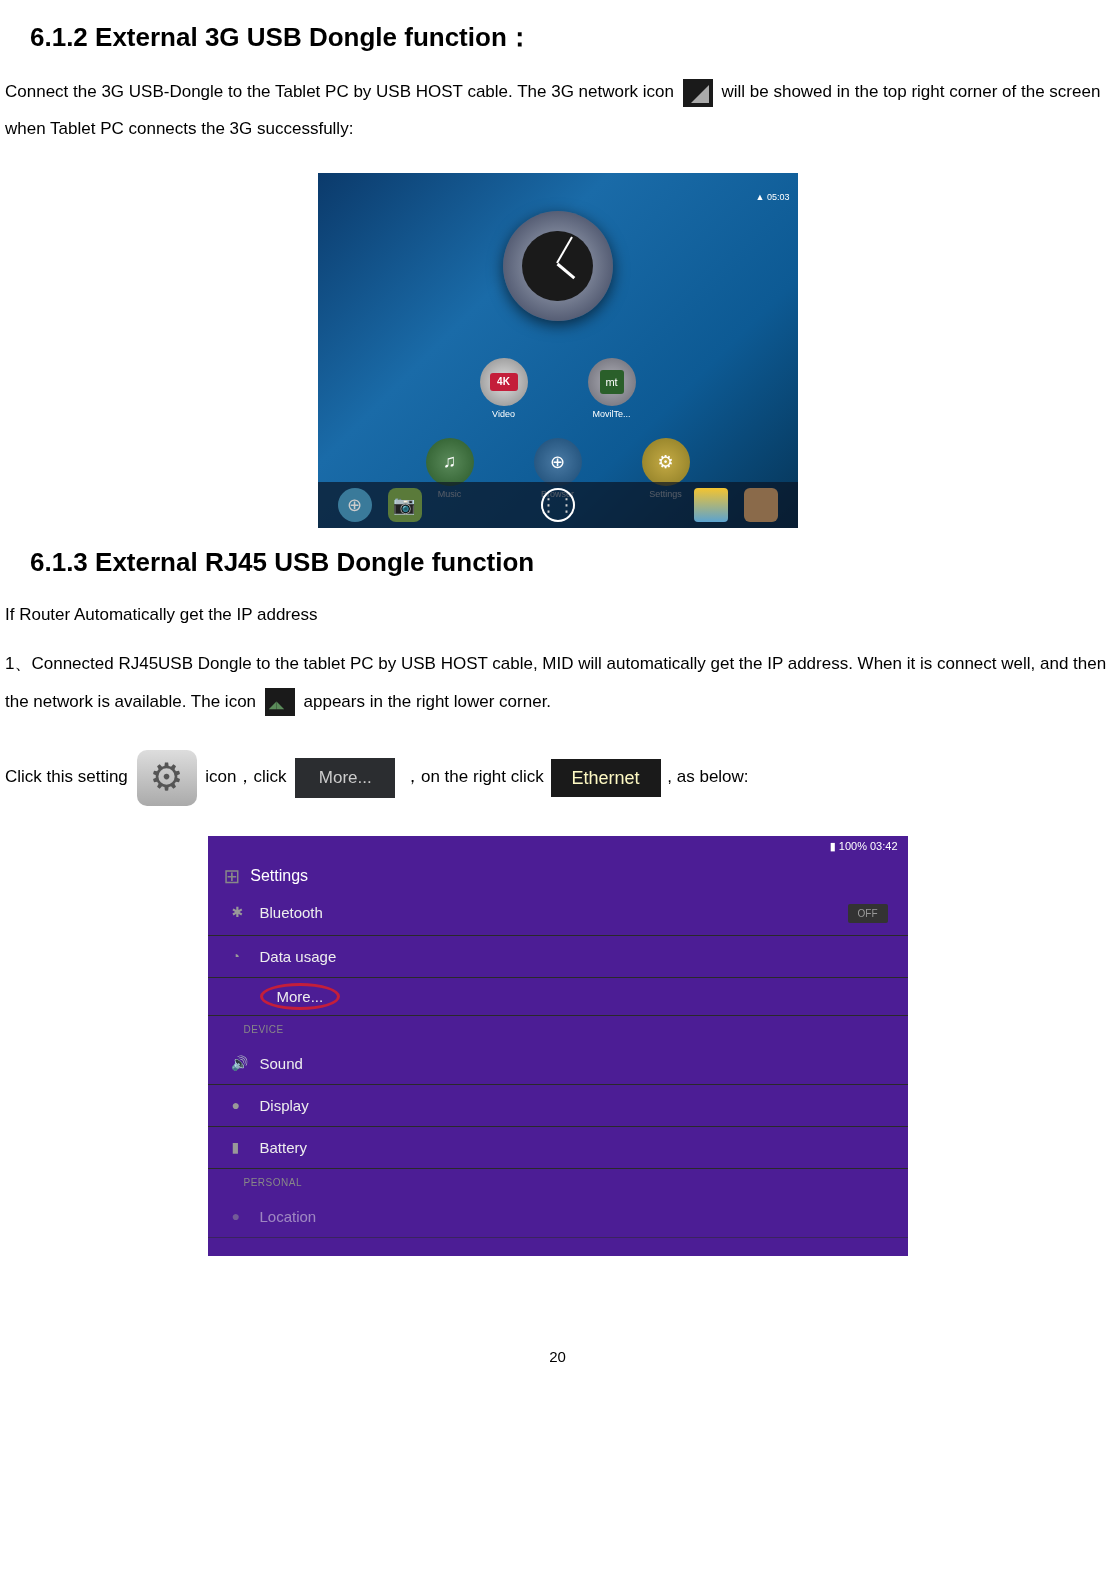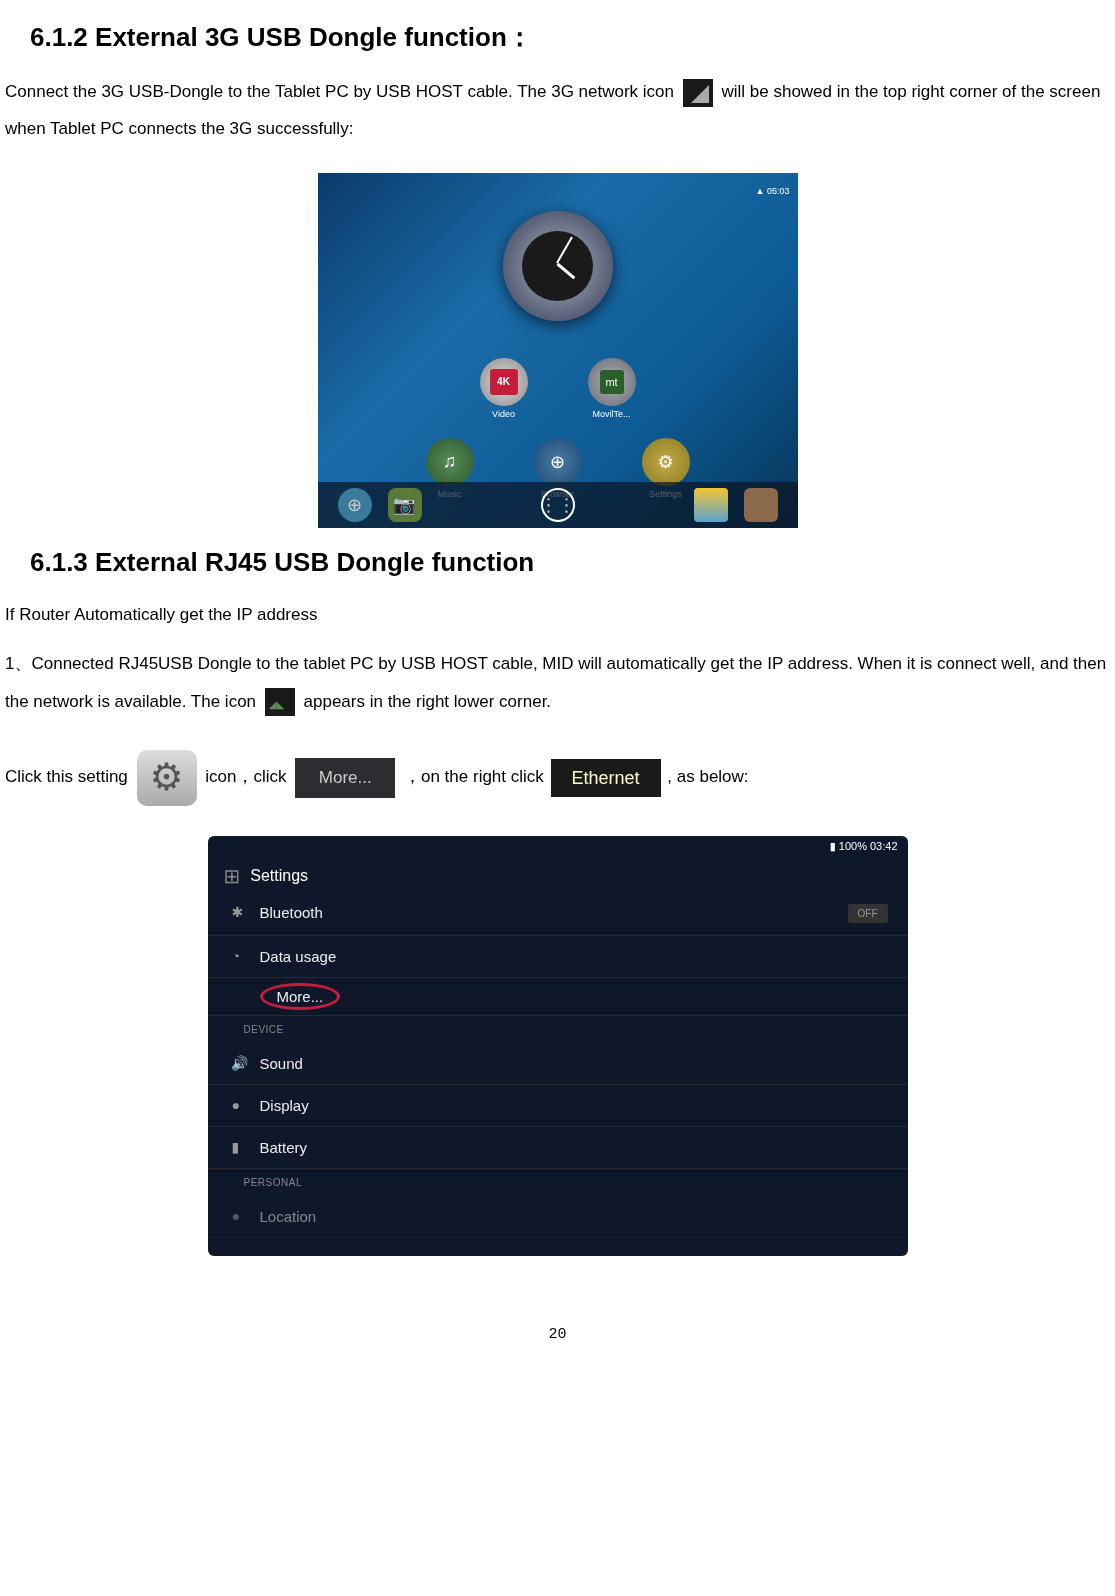--- a/index.html
+++ b/index.html
@@ -114,21 +114,21 @@
     .screenshot1 {
       display: inline-block;
       width: 480px;
       height: 355px;
       background: linear-gradient(135deg, #0b3a6b 0%, #1a6ba8 35%, #0d5a94 70%, #063456 100%);
       position: relative;
       text-align: left;
     }
     .status-bar-top {
       position: absolute;
-      top: 10px;
+      top: 16px;
       right: 0;
       color: #fff;
       font-size: 9px;
       padding: 3px 8px;
     }
     .clock-widget {
       position: absolute;
       top: 38px;
       left: 50%;
       transform: translateX(-50%);
@@ -193,21 +193,21 @@
       height: 48px;
       border-radius: 50%;
       margin-bottom: 3px;
       display: flex;
       align-items: center;
       justify-content: center;
       font-size: 18px;
       color: #fff;
     }
     .app-4k { background: radial-gradient(#e0e0e0, #888); }
-    .app-4k .inner { background: #c41e3a; width: 28px; height: 26px; border-radius: 3px; display: flex; align-items: center; justify-content: center; font-size: 10px; font-weight: bold; }
+    .app-4k .inner { background: #c41e3a; width: 28px; height: 18px; border-radius: 3px; display: flex; align-items: center; justify-content: center; font-size: 10px; font-weight: bold; }
     .app-movil { background: radial-gradient(#b0b0b8, #686872); }
     .app-movil .inner { background: #2a5f2a; width: 24px; height: 24px; border-radius: 3px; display: flex; align-items: center; justify-content: center; font-size: 11px; }
     .app-music { background: radial-gradient(#5a8a5a, #2a5a2a); }
     .app-browser { background: radial-gradient(#4a7aa4, #1a4a74); }
     .app-settings { background: radial-gradient(#c4aa44, #8a7a24); }
     .dock-bar {
       position: absolute;
       bottom: 0;
       left: 0;
       width: 100%;
@@ -232,24 +232,23 @@
     .dock-icon.gallery { background: linear-gradient(#f4c430, #5ba3d0); border-radius: 4px; }
     .dock-icon.apps { border: 2px solid #fff; border-radius: 50%; }
     .screenshot2-container {
       text-align: center;
       margin: 30px 0 20px 0;
     }
     .screenshot2 {
       display: inline-block;
       width: 700px;
       height: 420px;
-      background: #0f172a;
+      background: #4c1d95;
       text-align: left;
       position: relative;
-      border-radius: 6px;
     }
     .s2-status {
       position: absolute;
       top: 0;
       right: 0;
       color: #fff;
       font-size: 11px;
       padding: 4px 10px;
     }
     .s2-header {
@@ -319,22 +318,21 @@
     .toggle-off {
       background: #333;
       color: #999;
       font-size: 10px;
       padding: 4px 10px;
       border-radius: 2px;
     }
     .page-number {
       text-align: center;
       font-size: 15px;
-      margin-top: 66px;
-      font-family: Liberation Mono, monospace;
+      margin-top: 88px;
     }
     .list-numbered {
       font-size: 17px;
       line-height: 2.2;
     }
   </style>
 </head>
 <body>
 
 <div class="heading">6.1.2 External 3G USB Dongle function：</div>

